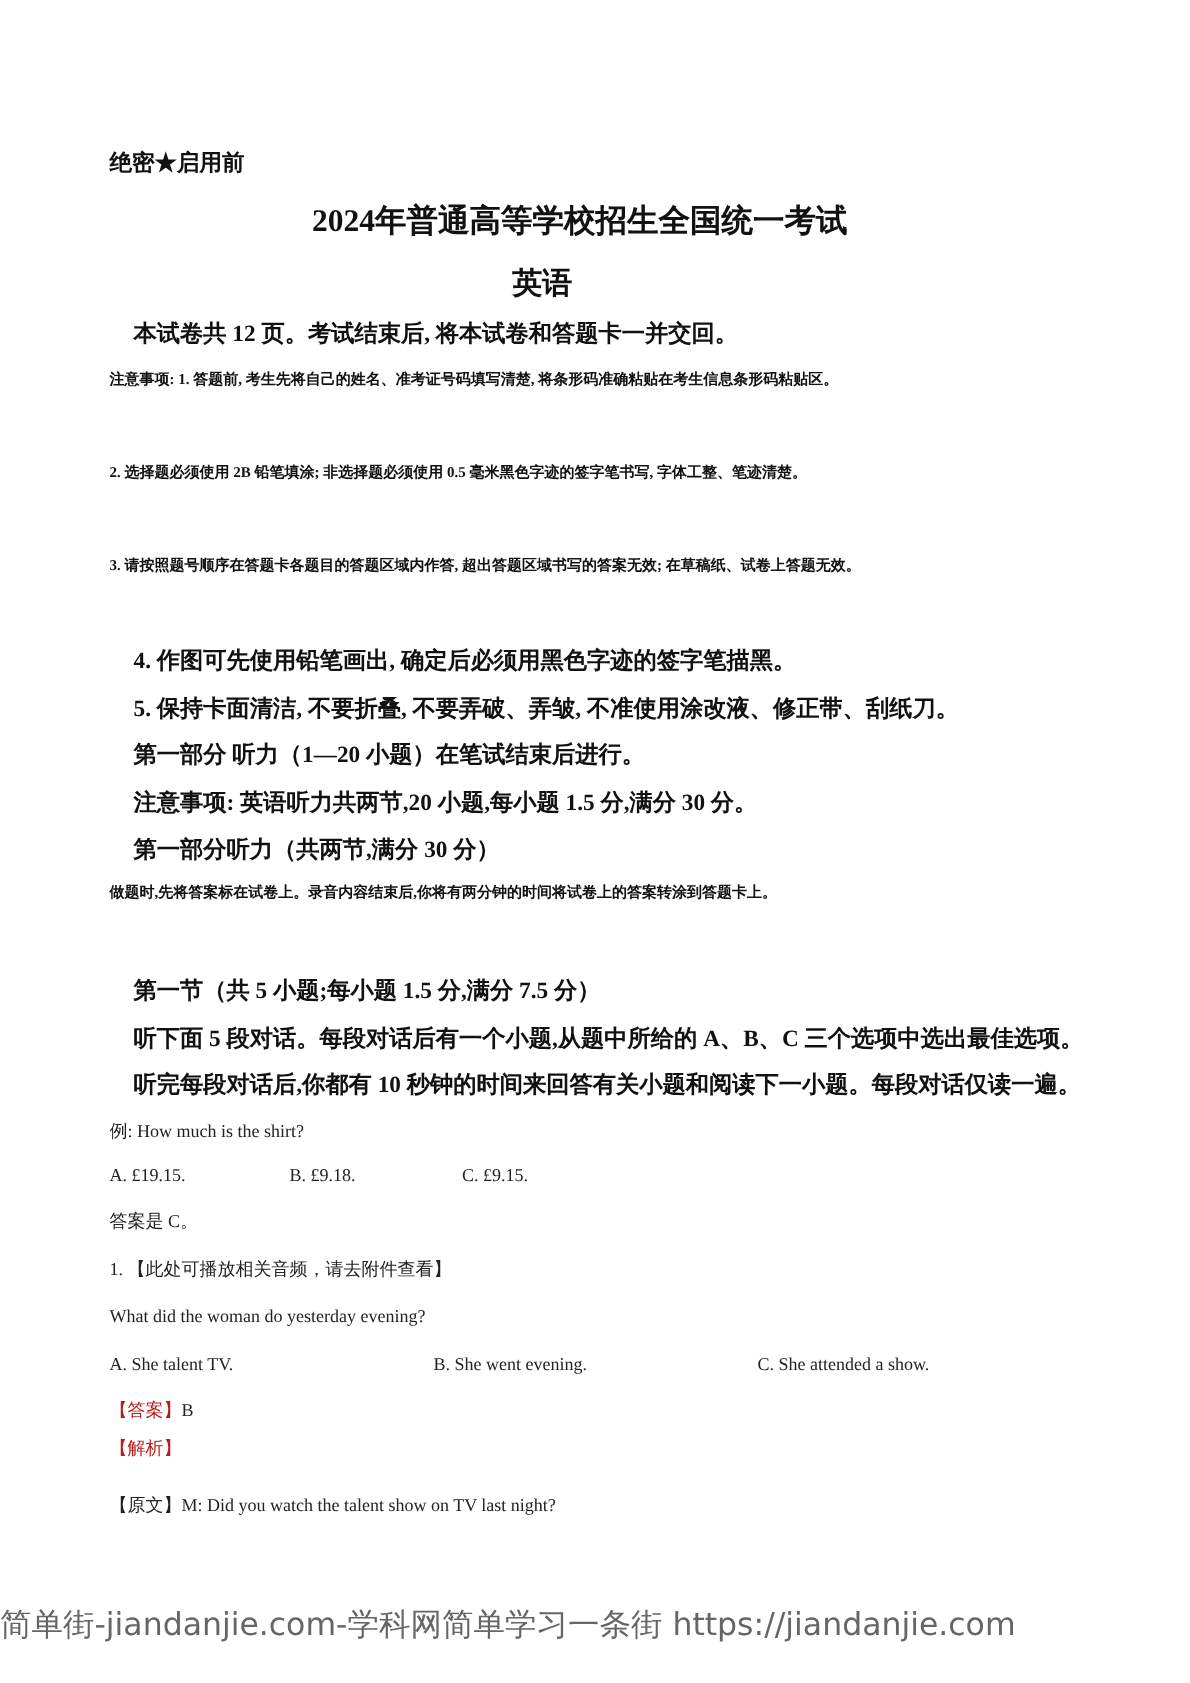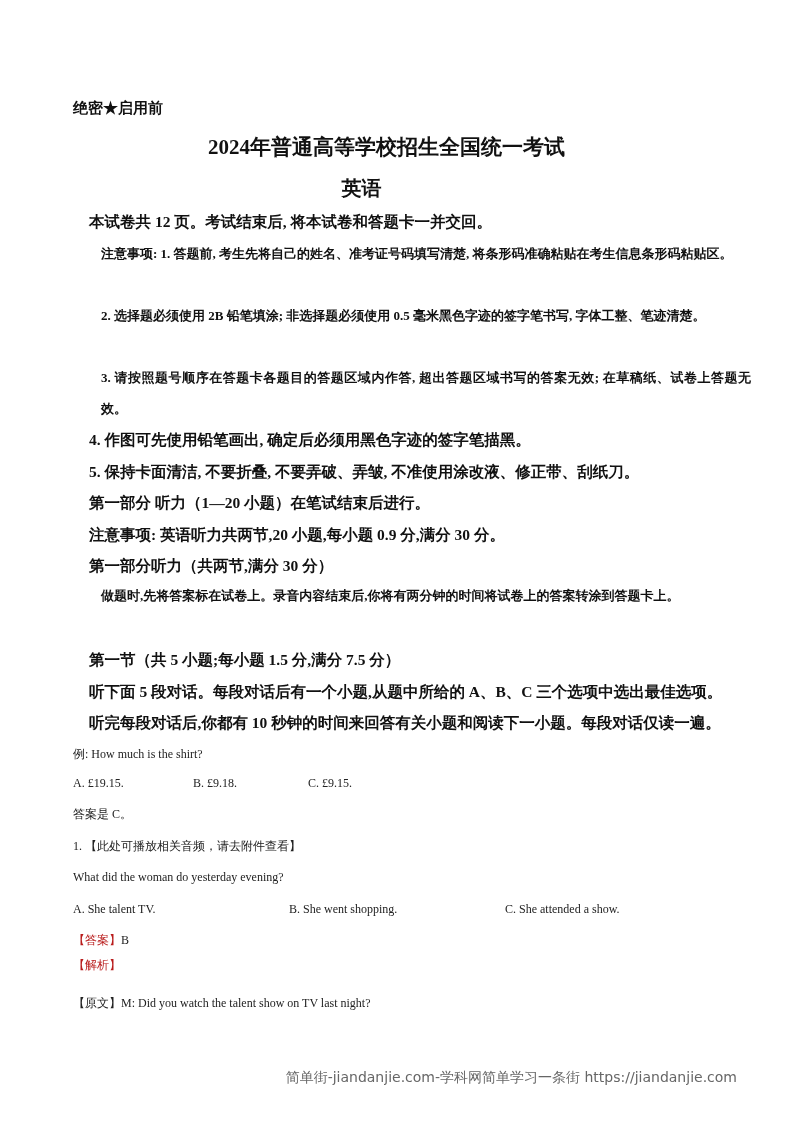--- a/index.html
+++ b/index.html
@@ -4,59 +4,59 @@
 <style>
   html, body { margin: 0; padding: 0; background: #ffffff; }
   body { width: 793px; height: 1122px; position: relative; overflow: hidden;
          font-family: "Liberation Serif", "DejaVu Serif", serif; color: #111; }
   .abs { position: absolute; white-space: nowrap; }
   .b { font-weight: bold; }
   .secret { left: 73px; top: 99px; font-size: 15px; }
   .title { left: 0; width: 773px; text-align: center; top: 133px; font-size: 21px; }
   .subject { left: 0; width: 723px; text-align: center; top: 175px; font-size: 20px; }
   .line { left: 73px; font-size: 15.5px; margin-left: 16px; }
-  .para { left: 73px; width: 650px; font-size: 13px; line-height: 31px; white-space: normal; text-align: justify; margin-left: 28px; }
+  .para { left: 73px; width: 650px; font-size: 10px; line-height: 31px; white-space: normal; text-align: justify; }
   .plain { left: 73px; font-size: 12px; color: #222; }
   .opt { font-size: 12px; color: #222; }
   .blue { color: #b91c1c; margin-top: 16px; }
-  .footer { left: 0; width: 737px; text-align: right; top: 1069px; font-size: 14px;
+  .footer { left: 0; width: 737px; text-align: left; top: 1069px; font-size: 21px;
             font-family: "DejaVu Sans", sans-serif; color: #666; }
 </style>
 </head>
 <body>
 
 <div class="abs b secret">绝密★启用前</div>
 <div class="abs b title">2024年普通高等学校招生全国统一考试</div>
 <div class="abs b subject">英语</div>
 
 <div class="abs b line" style="top:212px">本试卷共 12 页。考试结束后, 将本试卷和答题卡一并交回。</div>
 <div class="abs b para" style="top:238px">注意事项: 1. 答题前, 考生先将自己的姓名、准考证号码填写清楚, 将条形码准确粘贴在考生信息条形码粘贴区。</div>
 <div class="abs b para" style="top:300px">2. 选择题必须使用  2B  铅笔填涂; 非选择题必须使用  0.5  毫米黑色字迹的签字笔书写, 字体工整、笔迹清楚。</div>
 <div class="abs b para" style="top:362px">3. 请按照题号顺序在答题卡各题目的答题区域内作答, 超出答题区域书写的答案无效; 在草稿纸、试卷上答题无效。</div>
 <div class="abs b line" style="top:430px">4. 作图可先使用铅笔画出, 确定后必须用黑色字迹的签字笔描黑。</div>
 <div class="abs b line" style="top:462px">5. 保持卡面清洁, 不要折叠, 不要弄破、弄皱, 不准使用涂改液、修正带、刮纸刀。</div>
 
 <div class="abs b line" style="top:493px">第一部分  听力（1—20  小题）在笔试结束后进行。</div>
-<div class="abs b line" style="top:525px">注意事项:  英语听力共两节,20 小题,每小题 0.9 分,满分 30 分。</div>
+<div class="abs b line" style="top:525px">注意事项:  英语听力共两节,20 小题,每小题 1.5 分,满分 30 分。</div>
 <div class="abs b line" style="top:556px">第一部分听力（共两节,满分 30 分）</div>
 <div class="abs b para" style="top:580px">做题时,先将答案标在试卷上。录音内容结束后,你将有两分钟的时间将试卷上的答案转涂到答题卡上。</div>
 <div class="abs b line" style="top:650px">第一节（共 5 小题;每小题 1.5 分,满分 7.5 分）</div>
 <div class="abs b line" style="top:682px">听下面 5 段对话。每段对话后有一个小题,从题中所给的 A、B、C 三个选项中选出最佳选项。</div>
 <div class="abs b line" style="top:713px">听完每段对话后,你都有 10 秒钟的时间来回答有关小题和阅读下一小题。每段对话仅读一遍。</div>
 
 <div class="abs plain" style="top:746px">例: How much is the shirt?</div>
 <div class="abs opt" style="left:73px;top:776px">A. £19.15.</div>
 <div class="abs opt" style="left:193px;top:776px">B. £9.18.</div>
 <div class="abs opt" style="left:308px;top:776px">C. £9.15.</div>
 <div class="abs plain" style="top:806px">答案是  C。</div>
 
 <div class="abs plain" style="top:838px">1. 【此处可播放相关音频，请去附件查看】</div>
 <div class="abs plain" style="top:870px">What did the woman do yesterday evening?</div>
 <div class="abs opt" style="left:73px;top:902px">A. She talent TV.</div>
-<div class="abs opt" style="left:289px;top:902px">B. She went shopping.</div>
+<div class="abs opt" style="left:289px;top:902px">B. She went evening.</div>
 <div class="abs opt" style="left:505px;top:902px">C. She attended a show.</div>
 
 <div class="abs plain" style="top:932px">
   <span class="blue">【答案】</span><span>B</span>
 </div>
 <div class="abs plain blue" style="top:941px">【解析】</div>
 <div class="abs plain" style="top:995px">
   <span>【原文】</span><span>M: Did you watch the talent show on TV last night?</span>
 </div>
 

